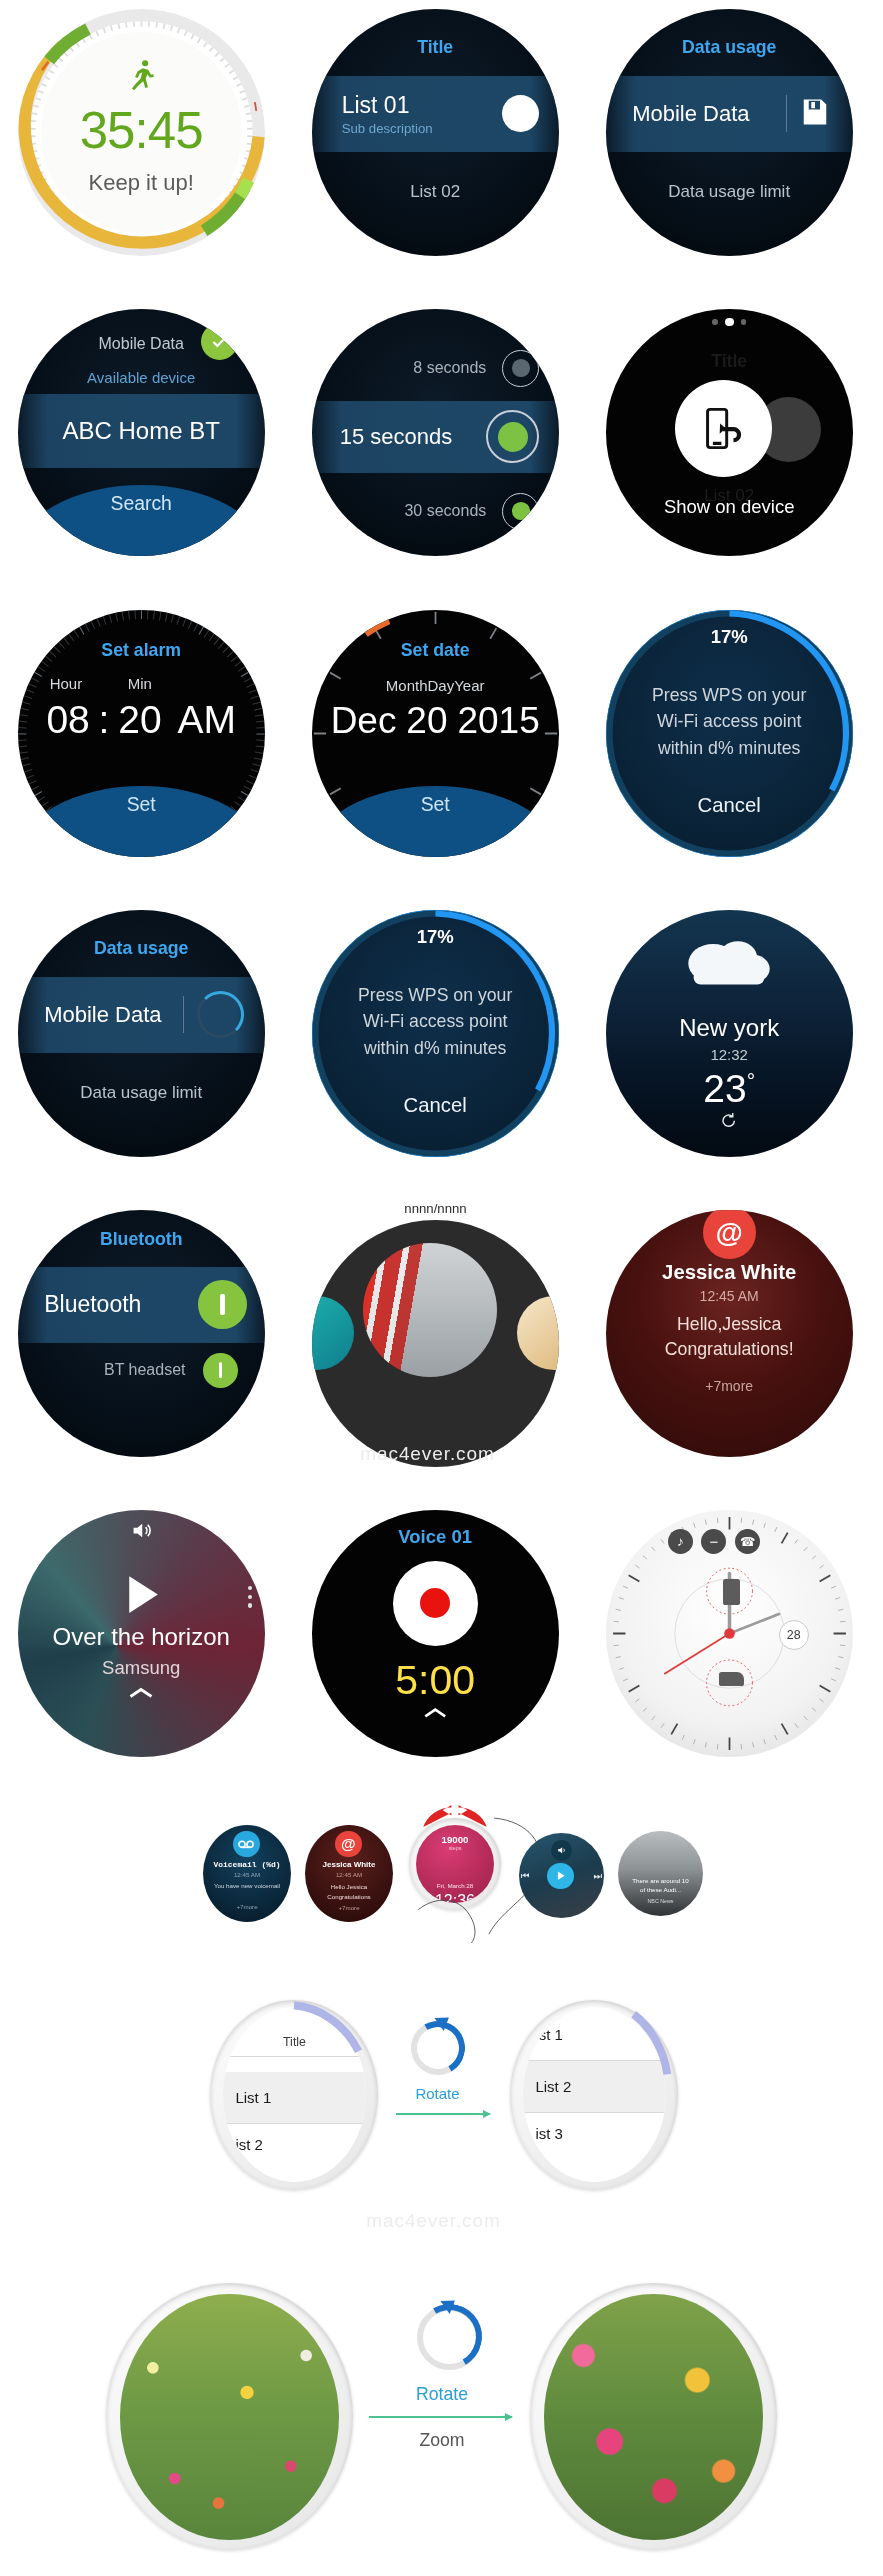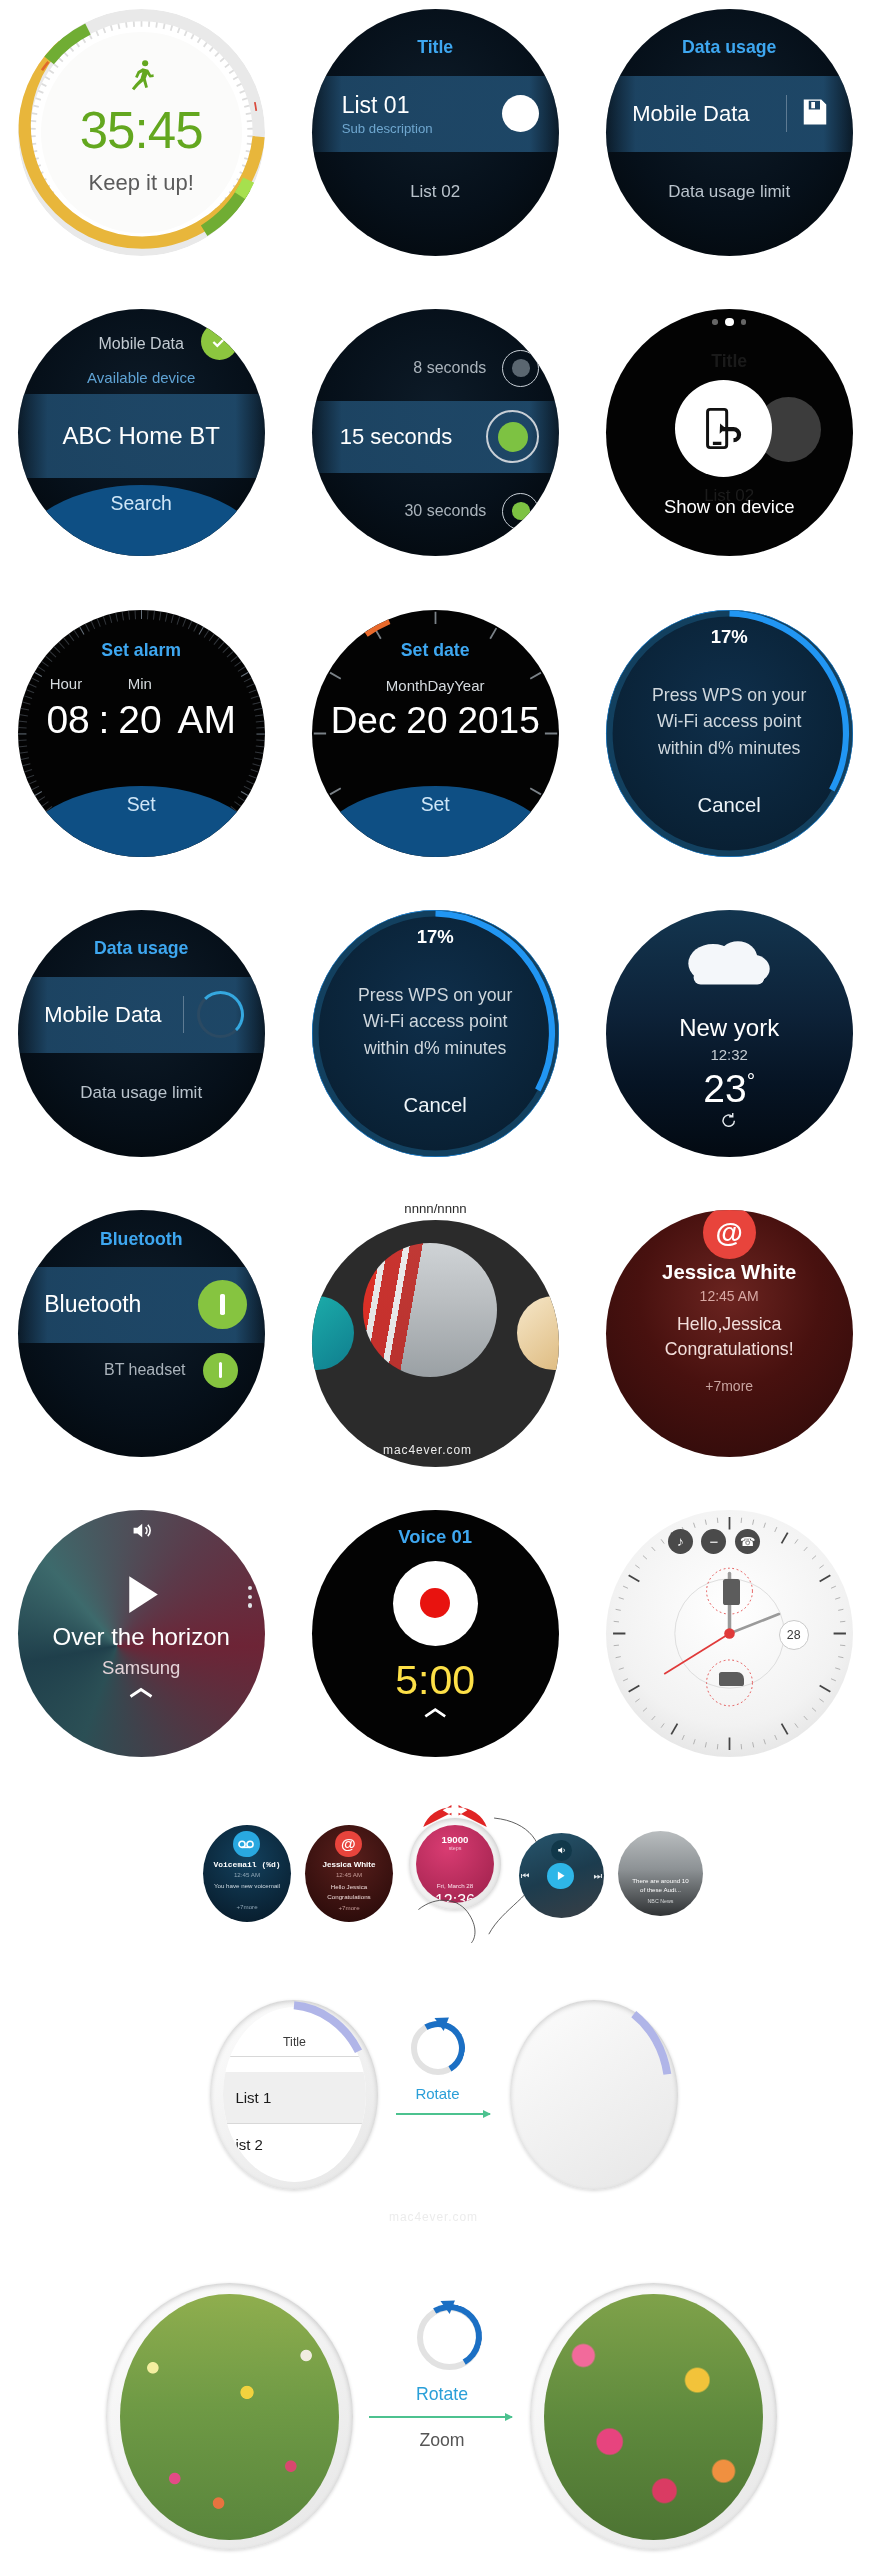--- a/index.html
+++ b/index.html
@@ -30,21 +30,21 @@
 
   .toggle-on{width:49px;height:49px;border-radius:50%;background:#86c440;display:flex;align-items:center;justify-content:center;}
   .toggle-on b{display:block;width:4.4px;height:21px;background:#fff;border-radius:1.8px;}
 
   .radio{width:41px;height:41px;border-radius:50%;border:2.6px solid #c8cfd6;display:flex;align-items:center;justify-content:center;}
   .radio em{display:block;width:21px;height:21px;border-radius:50%;background:#5a6670;}
   .radio.on em{background:#7dc242;}
 
   .spinner{width:41px;height:41px;border-radius:50%;border:3.5px solid #2b4a63;border-top-color:#35a8e0;border-right-color:#35a8e0;}
 
-  .watermark{position:absolute;left:0;right:16px;text-align:center;color:#ececec;font-size:12px;letter-spacing:0.9px;}
+  .watermark{position:absolute;left:0;right:16px;text-align:center;color:#ececec;font-size:19px;letter-spacing:0.9px;}
 
   .arrowline{position:absolute;height:1.8px;background:#4cc28f;}
   .arrowline:after{content:"";position:absolute;right:-0.9px;top:-3.5px;border-left:8px solid #4cc28f;border-top:4.4px solid transparent;border-bottom:4.4px solid transparent;}
 
   .rot-ring{width:42px;height:42px;border-radius:50%;border:6.2px solid #e2e2e2;position:relative;}
   .rot-ring:after{content:"";position:absolute;left:19.4px;top:-12.4px;border-left:8.8px solid transparent;border-right:8.8px solid transparent;border-bottom:12.4px solid #1b6fc4;transform:rotate(55deg);}
   .rot-arc{position:absolute;left:-6.2px;top:-6.2px;width:42px;height:42px;border-radius:50%;border:6.2px solid transparent;border-top-color:#1b6fc4;border-right-color:#1b6fc4;transform:rotate(15deg);}
 
   .bez{position:absolute;border-radius:50%;background:linear-gradient(145deg,#fdfdfd,#e6e6e6);box-shadow:0 1.8px 5.3px rgba(0,0,0,.18) inset,0 0.9px 3.5px rgba(0,0,0,.16);}
   .face-white{position:absolute;border-radius:50%;background:#ffffff;overflow:hidden;}
@@ -223,21 +223,21 @@
 
 <div class="cell" style="left:0;top:300px;">
   <div class="watch bg-dark">
     <div style="position:absolute;left:0;right:0;top:26.5px;text-align:center;color:#c3cbd2;font-size:16px;">Mobile Data</div>
     <div style="position:absolute;right:26.5px;top:14px;width:37px;height:37px;border-radius:50%;background:#8cc63f;display:flex;align-items:center;justify-content:center;">
       <svg width="21" height="21" viewBox="0 0 24 24" fill="none" stroke="#fff" stroke-width="2.6">
           <path d="M5 12.5l4.5 4.5L19 7.5"></path>
         </svg>
     </div>
     <div style="position:absolute;left:0;right:0;top:60px;text-align:center;color:#5fa3d4;font-size:15px;">Available device</div>
-    <div class="hirow" style="top:85px;height:84px;justify-content:flex-end;">
+    <div class="hirow" style="top:85px;height:74px;justify-content:flex-end;">
       <div style="width:100%;text-align:center;color:#fff;font-size:24px;">ABC Home BT</div>
     </div>
     <div class="bottombtn">Search</div>
   </div>
 </div>
 
 <div class="cell" style="left:294px;top:300px;">
   <div class="watch bg-dark">
     <div style="position:absolute;left:21px;right:19.4px;top:41px;display:flex;align-items:center;">
       <div style="flex:1;text-align:right;color:#aab3bb;font-size:16px;padding-right:16px;">8 seconds</div>
@@ -773,20 +773,25 @@
 
   <div style="position:absolute;left:411px;top:21px;">
     <div class="rot-ring">
         <div class="rot-arc"></div>
       </div>
   </div>
   <div style="position:absolute;left:389px;top:85px;width:97px;text-align:center;color:#2a9fd8;font-size:15px;">Rotate</div>
   <div class="arrowline" style="left:396px;top:113px;width:94px;"></div>
 
   <div class="bez" style="left:510px;top:0px;width:168px;height:190px;"></div>
+  <div class="face-white" style="left:523px;top:7px;width:143px;height:175px;">
+    <div style="position:absolute;left:12.4px;top:19.4px;color:#1a1a1a;font-size:15px;">ist 1</div>
+    <div style="position:absolute;left:0;right:0;top:53px;height:51px;background:#efefef;border-top:0.9px solid #d8d8d8;border-bottom:0.9px solid #d8d8d8;display:flex;align-items:center;padding-left:12.4px;color:#1a1a1a;font-size:15px;">List 2</div>
+    <div style="position:absolute;left:12.4px;top:118px;color:#1a1a1a;font-size:15px;">ist 3</div>
+  </div>
   <svg width="168" height="190" style="position:absolute;left:510px;top:0;" viewBox="0 0 190 215">
     <path d="M140 16 A92 104 0 0 1 178 84" fill="none" stroke="#b0b5e8" stroke-width="9"></path>
   </svg>
 
   <div class="watermark" style="top:210px;">mac4ever.com</div>
 </div>
 
 <div style="position:absolute;left:0;top:2278px;width:883px;height:283px;">
   <div class="bez" style="left:106px;top:5.3px;width:247px;height:267px;"></div>
   <div class="photoA" style="position:absolute;left:120px;top:16px;width:219px;height:246px;border-radius:50%;"></div>

